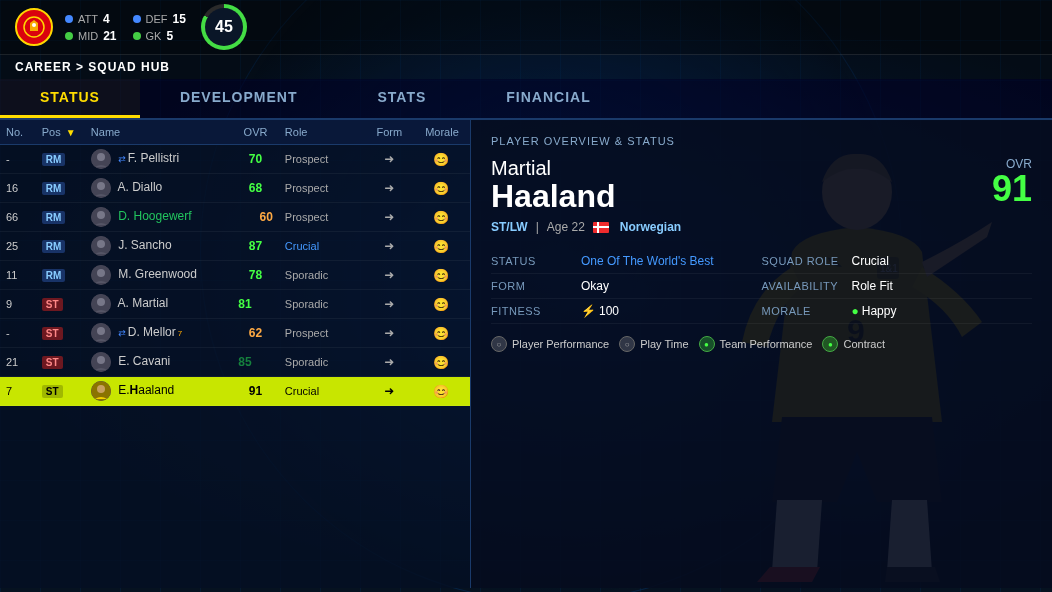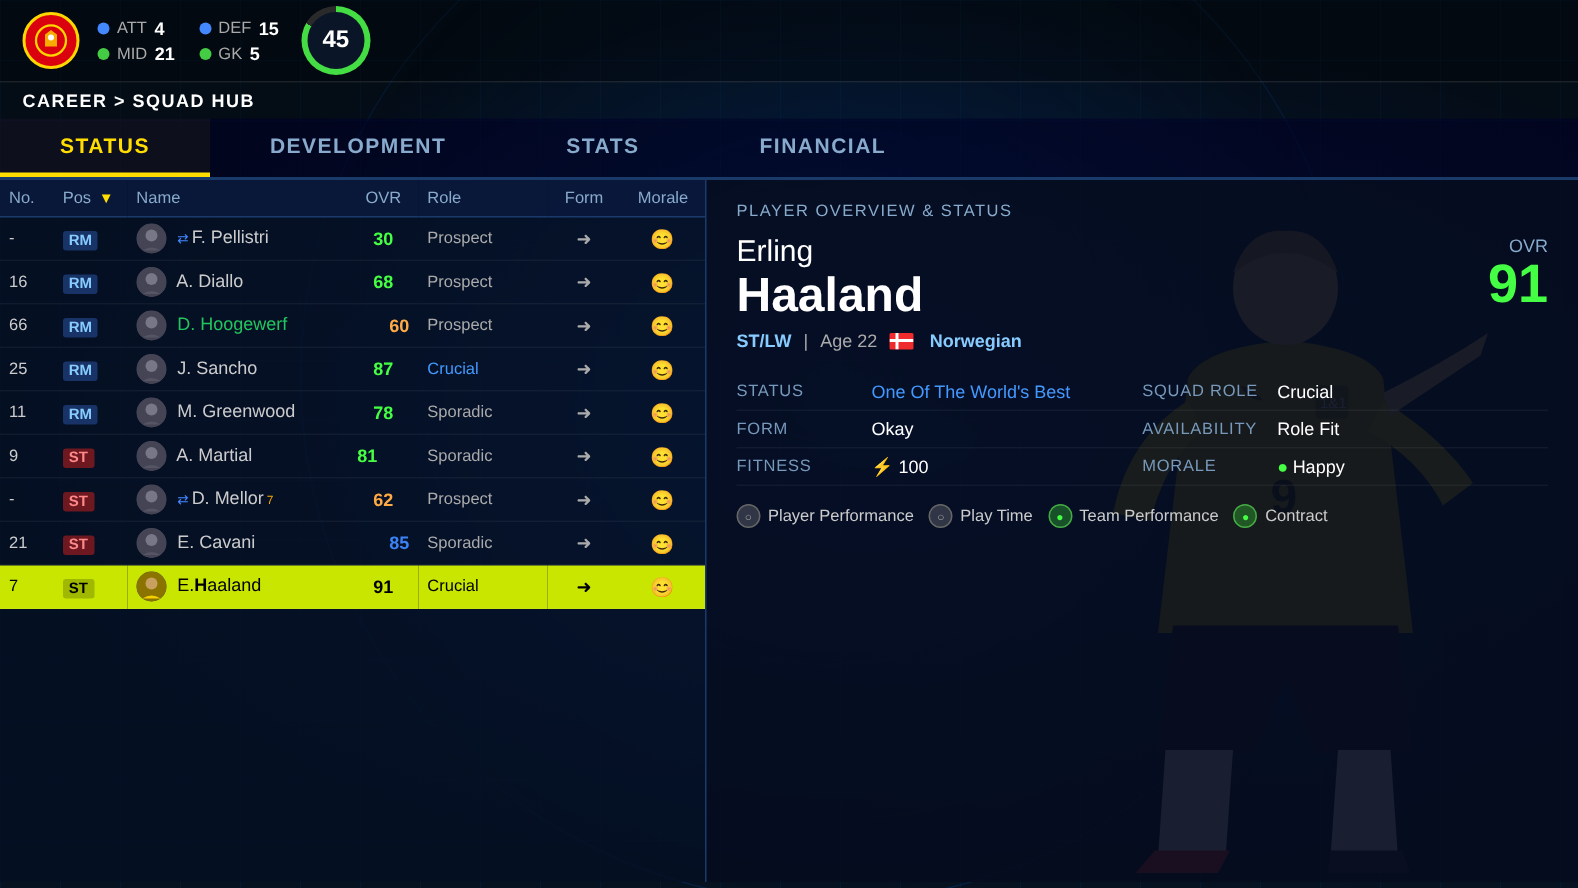--- a/index.html
+++ b/index.html
@@ -420,21 +420,21 @@
       <td style="color:#ccc;font-size:12px;">
         <span style="display:inline-block;width:20px;height:20px;border-radius:50%;background:#445;margin-right:4px;vertical-align:middle;overflow:hidden;">
           <svg width="20" height="20">
                   <circle cx="10" cy="10" r="10" fill="#445"></circle>
                   <circle cx="10" cy="8" r="4" fill="#778"></circle>
                   <path d="M4,18 Q10,14 16,18" fill="#556"></path>
                 </svg>
         </span>
         <span style="color:#4488ff;font-size:9px;margin-right:2px;">⇄</span>F. Pellistri
       </td>
-      <td style="color:#44ff44;font-weight:bold;text-align:center;">30</td>
+      <td style="color:#44ff44;font-weight:bold;text-align:center;">70</td>
       <td style="color:#aaa;font-size:11px;">Prospect</td>
       <td style="text-align:center;"><span style="color:#aaa;">➜</span></td>
       <td style="text-align:center;"><span style="color:#ffdd00;font-size:13px;">😊</span></td>
     </tr>
           <tr>
       <td style="color:#ccc;font-size:11px;">16</td>
       <td>
         <span style="background:rgba(30,60,120,0.8);color:#88ccff;padding:1px 4px;border-radius:2px;font-size:10px;font-weight:bold;">RM</span>
       </td>
       <td style="color:#ccc;font-size:12px;">
@@ -560,21 +560,21 @@
       <td style="color:#ccc;font-size:12px;">
         <span style="display:inline-block;width:20px;height:20px;border-radius:50%;background:#445;margin-right:4px;vertical-align:middle;overflow:hidden;">
           <svg width="20" height="20">
                   <circle cx="10" cy="10" r="10" fill="#445"></circle>
                   <circle cx="10" cy="8" r="4" fill="#778"></circle>
                   <path d="M4,18 Q10,14 16,18" fill="#556"></path>
                 </svg>
         </span>
         E. Cavani
       </td>
-      <td style="color:#3b82f6;font-weight:bold;text-align:right;">85</td>
+      <td style="color:#15803d;font-weight:bold;text-align:left;">85</td>
       <td style="color:#aaa;font-size:11px;">Sporadic</td>
       <td style="text-align:center;"><span style="color:#aaa;">➜</span></td>
       <td style="text-align:center;"><span style="color:#44ff44;font-size:13px;">😊</span></td>
     </tr>
           <tr class="selected">
       <td style="color:#000;font-size:11px;">7</td>
       <td>
         <span style="background:rgba(0,0,0,0.2);color:#000;padding:1px 4px;border-radius:2px;font-size:10px;font-weight:bold;">ST</span>
       </td>
       <td style="color:#000;font-size:12px;">
@@ -594,21 +594,21 @@
     </tr>
         </tbody>
     </table>
   </div>
 
   <div class="player-overview">
     <div class="overview-title">PLAYER OVERVIEW &amp; STATUS</div>
 
     <div class="player-header">
       <div class="player-name-block">
-        <div class="first-name">Erling</div>
+        <div class="first-name">Martial</div>
         <div class="last-name">Haaland</div>
       </div>
       <div class="ovr-block">
         <div class="ovr-label">OVR</div>
         <div class="ovr-number">91</div>
       </div>
     </div>
 
     <div class="player-meta">
       <span class="position-tag">ST/LW</span>

